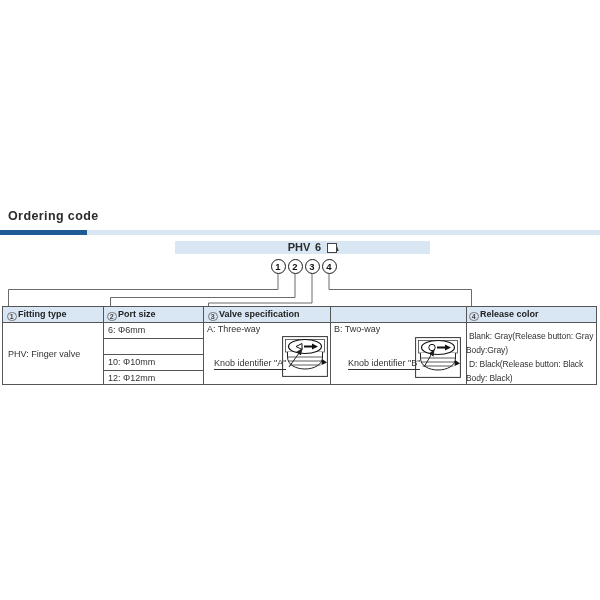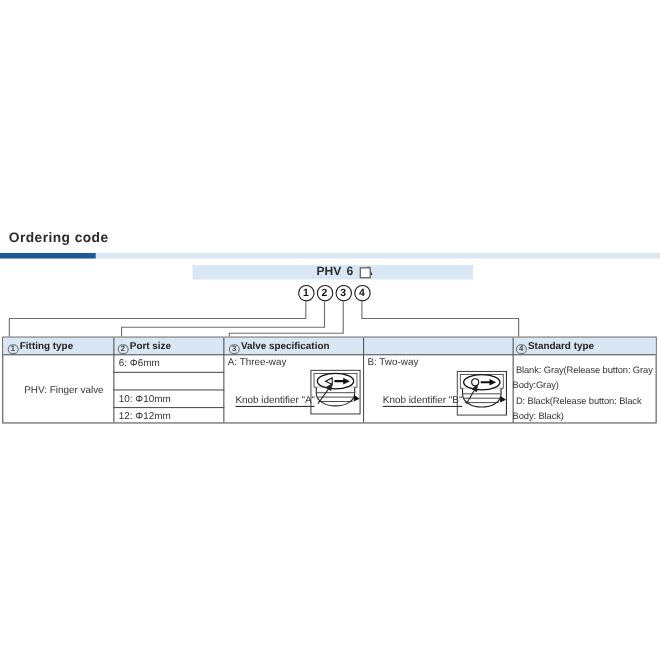--- a/index.html
+++ b/index.html
@@ -32,21 +32,21 @@
   
   .otable{left:2px;top:306px;width:595px;height:79px;border:1px solid #555;box-sizing:border-box;
           font-size:9px;}
   .hdrbg{left:0;top:0;width:100%;height:14.5px;background:#d9e7f4;}
   .vline{top:0;bottom:0;width:1px;background:#555;}
   .hline{height:1px;background:#555;}
   .hcell{top:2px;font-weight:bold;color:#222;white-space:nowrap;}
   .circ{display:inline-block;width:9.5px;height:9.5px;border:1px solid #777;border-radius:50%;
         box-sizing:border-box;font-size:7px;font-weight:bold;line-height:8px;text-align:center;
         color:#444;margin-right:1.5px;vertical-align:-1.5px;background:transparent;}
-  .cell-fitting{left:19px;top:15px;height:64px;width:92px;display:flex;align-items:center;color:#333;}
+  .cell-fitting{left:5px;top:15px;height:64px;width:92px;display:flex;align-items:center;color:#333;}
   .portrow{left:101px;width:98px;height:16px;line-height:16px;padding-left:4px;color:#333;
            white-space:nowrap;}
   .speclabel{top:17px;color:#333;white-space:nowrap;}
   .knob{width:46px;height:41px;}
   .caption{top:51px;color:#333;border-bottom:1px solid #333;padding-bottom:1px;line-height:10px;
            white-space:nowrap;}
   .colorline{font-size:8.5px;height:12px;line-height:12px;color:#333;white-space:nowrap;
              letter-spacing:-0.1px;}
   .cl-left{left:466px;}
   .cl-center{left:463px;width:132px;text-align:left;}
@@ -86,21 +86,21 @@
     <div class="abs hcell" style="left:4px">
       <span class="circ">1</span><span>Fitting type</span>
     </div>
     <div class="abs hcell" style="left:104px">
       <span class="circ">2</span><span>Port size</span>
     </div>
     <div class="abs hcell" style="left:205px">
       <span class="circ">3</span><span>Valve specification</span>
     </div>
     <div class="abs hcell" style="left:466px">
-      <span class="circ">4</span><span>Standard type</span>
+      <span class="circ">4</span><span>Release color</span>
     </div>
 
     <div class="abs cell-fitting">PHV: Finger valve</div>
 
     <div class="abs portrow" style="top:15px">6: Φ6mm</div>
     <div class="abs portrow" style="top:47px">10: Φ10mm</div>
     <div class="abs portrow" style="top:63px">12: Φ12mm</div>
 
     <div class="abs speclabel" style="left:204px">A: Three-way</div>
     <div class="abs speclabel" style="left:331px">B: Two-way</div>

